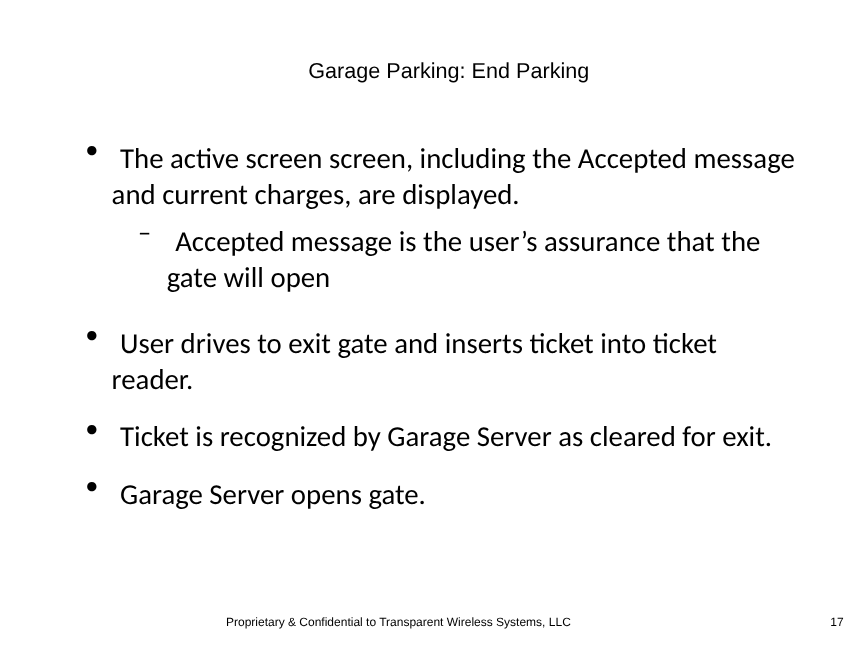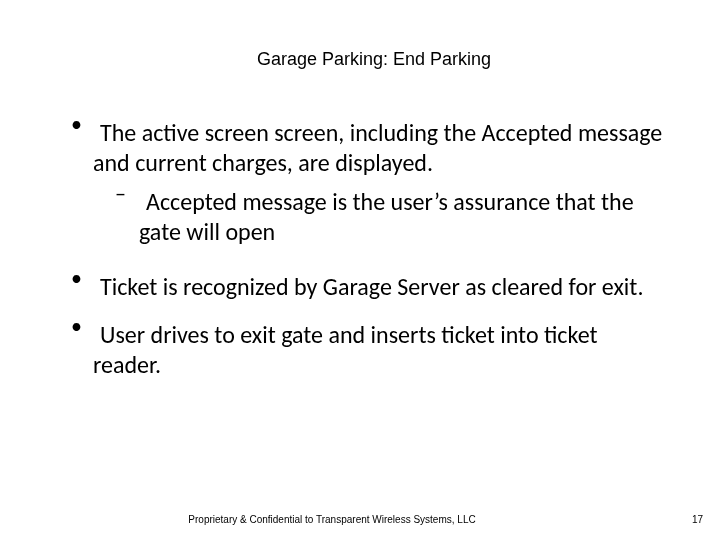--- a/index.html
+++ b/index.html
@@ -27,24 +27,27 @@
     <ul class="outer">
       <li>
         <span>The active screen screen, including the Accepted message and current charges, are displayed.</span>
         <ul class="inner">
           <li>
             <span>Accepted message is the user’s assurance that the gate will open</span>
           </li>
         </ul>
       </li>
       <li>
+        <span>User drives to exit gate and inserts ticket into ticket reader.</span>
+      </li>
+      <li>
         <span> Ticket is recognized by Garage Server as cleared for exit.</span>
       </li>
       <li>
-        <span>User drives to exit gate and inserts ticket into ticket reader.</span>
+        <span>Garage Server opens gate.</span>
       </li>
     </ul>
   </div>
 
   <div class="footer">Proprietary &amp; Confidential to Transparent Wireless Systems, LLC</div>
   <div class="pagenum">17</div>
 
 </div>
 
 </body></html>

